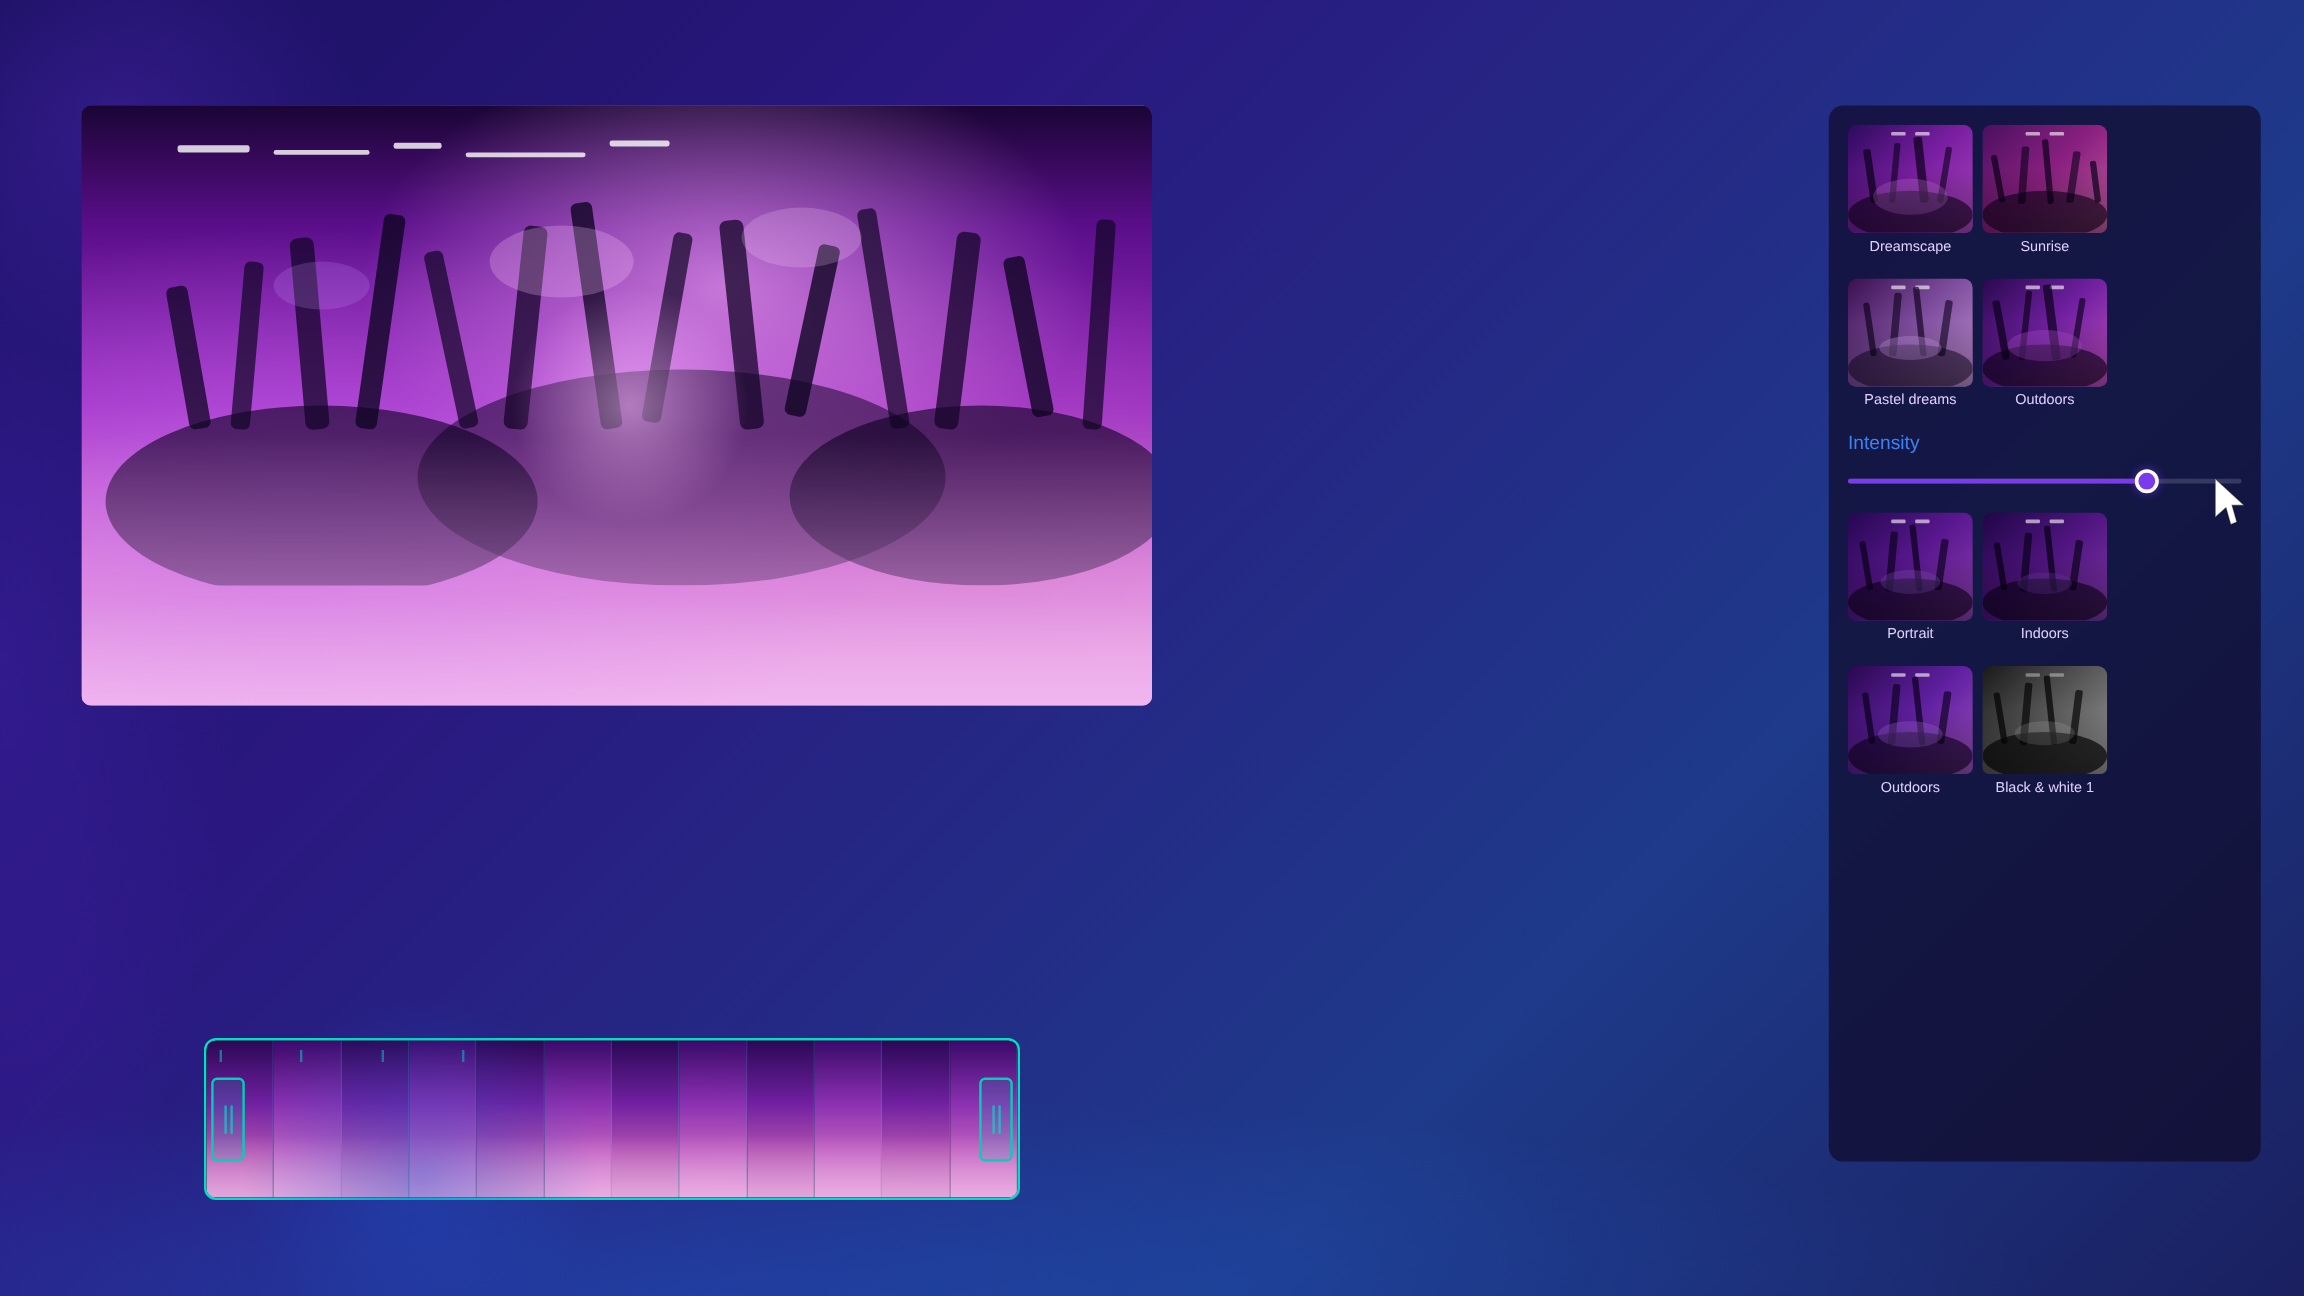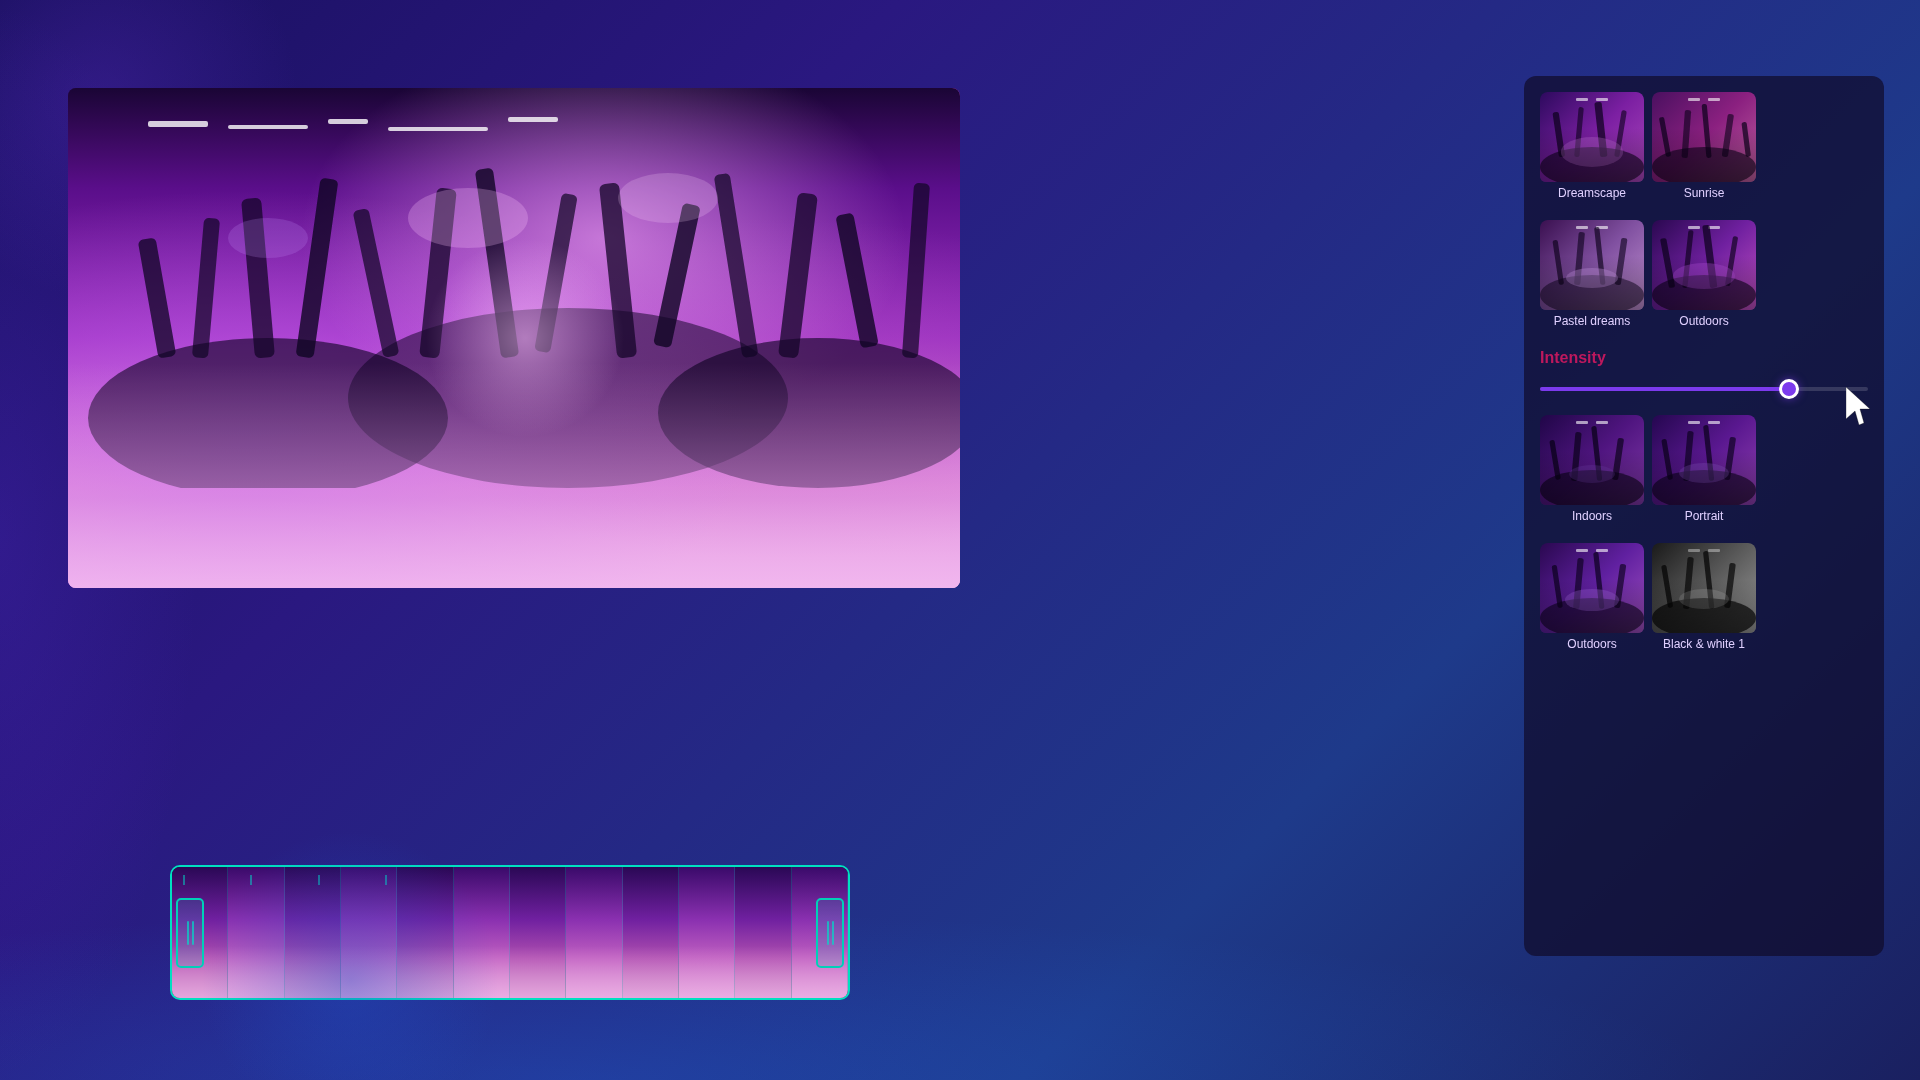--- a/index.html
+++ b/index.html
@@ -175,21 +175,21 @@
     .handle-line {
       width: 2px;
       height: 24px;
       background: rgba(0,220,200,0.7);
       border-radius: 1px;
     }
 
     
     .filters-panel {
       position: absolute;
-      top: 76px;
+      top: 88px;
       right: 36px;
       width: 360px;
       height: 880px;
       background: rgba(15, 10, 40, 0.7);
       border-radius: 12px;
       padding: 16px;
       overflow-y: auto;
       overflow-x: hidden;
     }
 
@@ -292,22 +292,22 @@
       color: #a78bfa;
     }
 
     
     .intensity-section {
       margin: 8px 0 16px 0;
     }
 
     .intensity-label {
       font-size: 16px;
-      font-weight: 700;
-      color: #be185d;
+      font-weight: 400;
+      color: #3b82f6;
       margin-bottom: 12px;
     }
 
     .intensity-slider-container {
       position: relative;
       height: 20px;
       display: flex;
       align-items: center;
     }
 
@@ -564,56 +564,56 @@
         <svg width="32" height="40" viewBox="0 0 32 40">
           <polygon points="0,0 0,32 9,24 13,38 18,36 14,22 24,22" fill="white" stroke="rgba(0,0,0,0.3)" stroke-width="1"></polygon>
         </svg>
       </div>
     </div>
   </div>
 
   <div class="filters-grid">
 
 
+    <div class="filter-item filter-portrait">
+      <div class="filter-thumbnail">
+        <div class="mini-lights">
+            <div class="mini-light"></div>
+            <div class="mini-light"></div>
+          </div>
+        <svg width="100%" height="100%" viewBox="0 0 100 90" style="position:absolute;top:0;left:0;" preserveAspectRatio="none">
+          <ellipse cx="50" cy="75" rx="50" ry="20" fill="rgba(8,0,24,0.6)"></ellipse>
+          <rect x="12" y="24" width="5" height="41" rx="2" fill="rgba(8,0,24,0.7)" transform="rotate(-9,14,44)"></rect>
+          <rect x="32" y="16" width="6" height="50" rx="2" fill="rgba(8,0,24,0.65)" transform="rotate(5,35,41)"></rect>
+          <rect x="52" y="10" width="5" height="56" rx="2" fill="rgba(8,0,24,0.7)" transform="rotate(-6,54,38)"></rect>
+          <rect x="72" y="22" width="6" height="43" rx="2" fill="rgba(8,0,24,0.65)" transform="rotate(8,75,43)"></rect>
+          <ellipse cx="50" cy="58" rx="24" ry="10" fill="rgba(140,90,200,0.3)"></ellipse>
+        </svg>
+      </div>
+      <div class="filter-label">Portrait</div>
+    </div>
+
     <div class="filter-item filter-indoors">
       <div class="filter-thumbnail">
         <div class="mini-lights">
             <div class="mini-light"></div>
             <div class="mini-light"></div>
           </div>
         <svg width="100%" height="100%" viewBox="0 0 100 90" style="position:absolute;top:0;left:0;" preserveAspectRatio="none">
           <ellipse cx="50" cy="75" rx="50" ry="20" fill="rgba(6,0,20,0.6)"></ellipse>
           <rect x="12" y="25" width="5" height="40" rx="2" fill="rgba(6,0,20,0.7)" transform="rotate(-9,14,45)"></rect>
           <rect x="32" y="17" width="6" height="49" rx="2" fill="rgba(6,0,20,0.65)" transform="rotate(5,35,41)"></rect>
           <rect x="52" y="11" width="5" height="55" rx="2" fill="rgba(6,0,20,0.7)" transform="rotate(-6,54,38)"></rect>
           <rect x="72" y="23" width="6" height="42" rx="2" fill="rgba(6,0,20,0.65)" transform="rotate(8,75,44)"></rect>
           <ellipse cx="50" cy="59" rx="22" ry="9" fill="rgba(120,70,180,0.28)"></ellipse>
         </svg>
       </div>
       <div class="filter-label">Indoors</div>
     </div>
 
-    <div class="filter-item filter-portrait">
-      <div class="filter-thumbnail">
-        <div class="mini-lights">
-            <div class="mini-light"></div>
-            <div class="mini-light"></div>
-          </div>
-        <svg width="100%" height="100%" viewBox="0 0 100 90" style="position:absolute;top:0;left:0;" preserveAspectRatio="none">
-          <ellipse cx="50" cy="75" rx="50" ry="20" fill="rgba(8,0,24,0.6)"></ellipse>
-          <rect x="12" y="24" width="5" height="41" rx="2" fill="rgba(8,0,24,0.7)" transform="rotate(-9,14,44)"></rect>
-          <rect x="32" y="16" width="6" height="50" rx="2" fill="rgba(8,0,24,0.65)" transform="rotate(5,35,41)"></rect>
-          <rect x="52" y="10" width="5" height="56" rx="2" fill="rgba(8,0,24,0.7)" transform="rotate(-6,54,38)"></rect>
-          <rect x="72" y="22" width="6" height="43" rx="2" fill="rgba(8,0,24,0.65)" transform="rotate(8,75,43)"></rect>
-          <ellipse cx="50" cy="58" rx="24" ry="10" fill="rgba(140,90,200,0.3)"></ellipse>
-        </svg>
-      </div>
-      <div class="filter-label">Portrait</div>
-    </div>
-
   </div>
 
   <div class="filters-grid">
 
     <div class="filter-item filter-outdoors">
       <div class="filter-thumbnail">
         <div class="mini-lights">
             <div class="mini-light"></div>
             <div class="mini-light"></div>
           </div>

